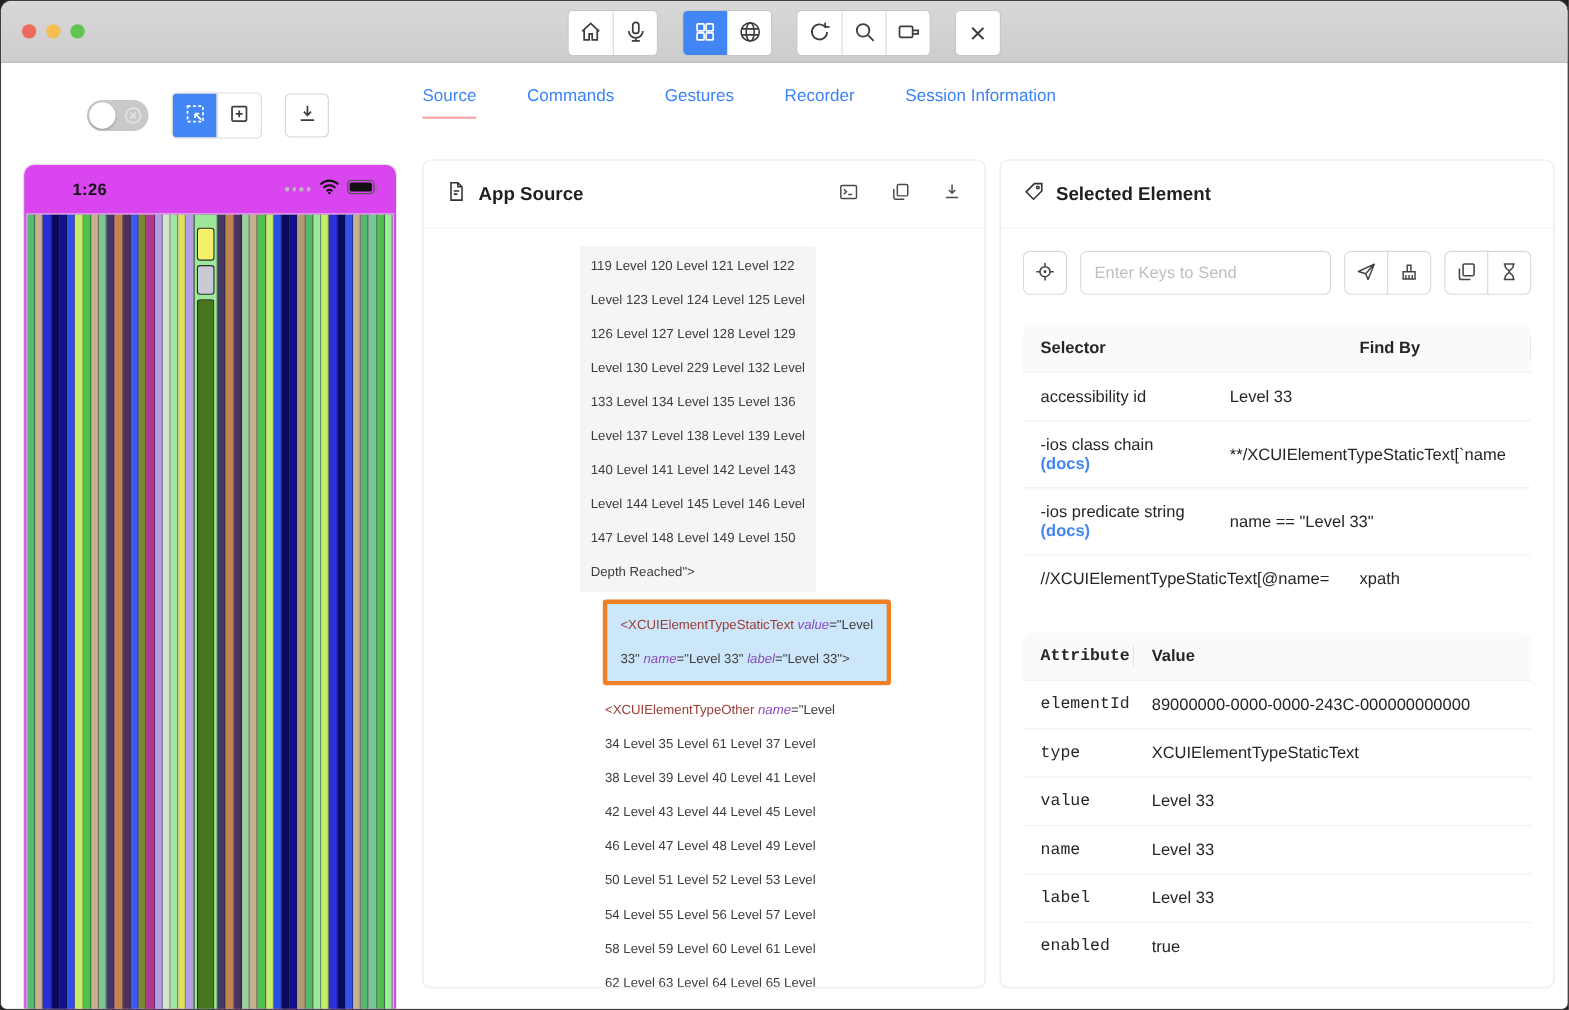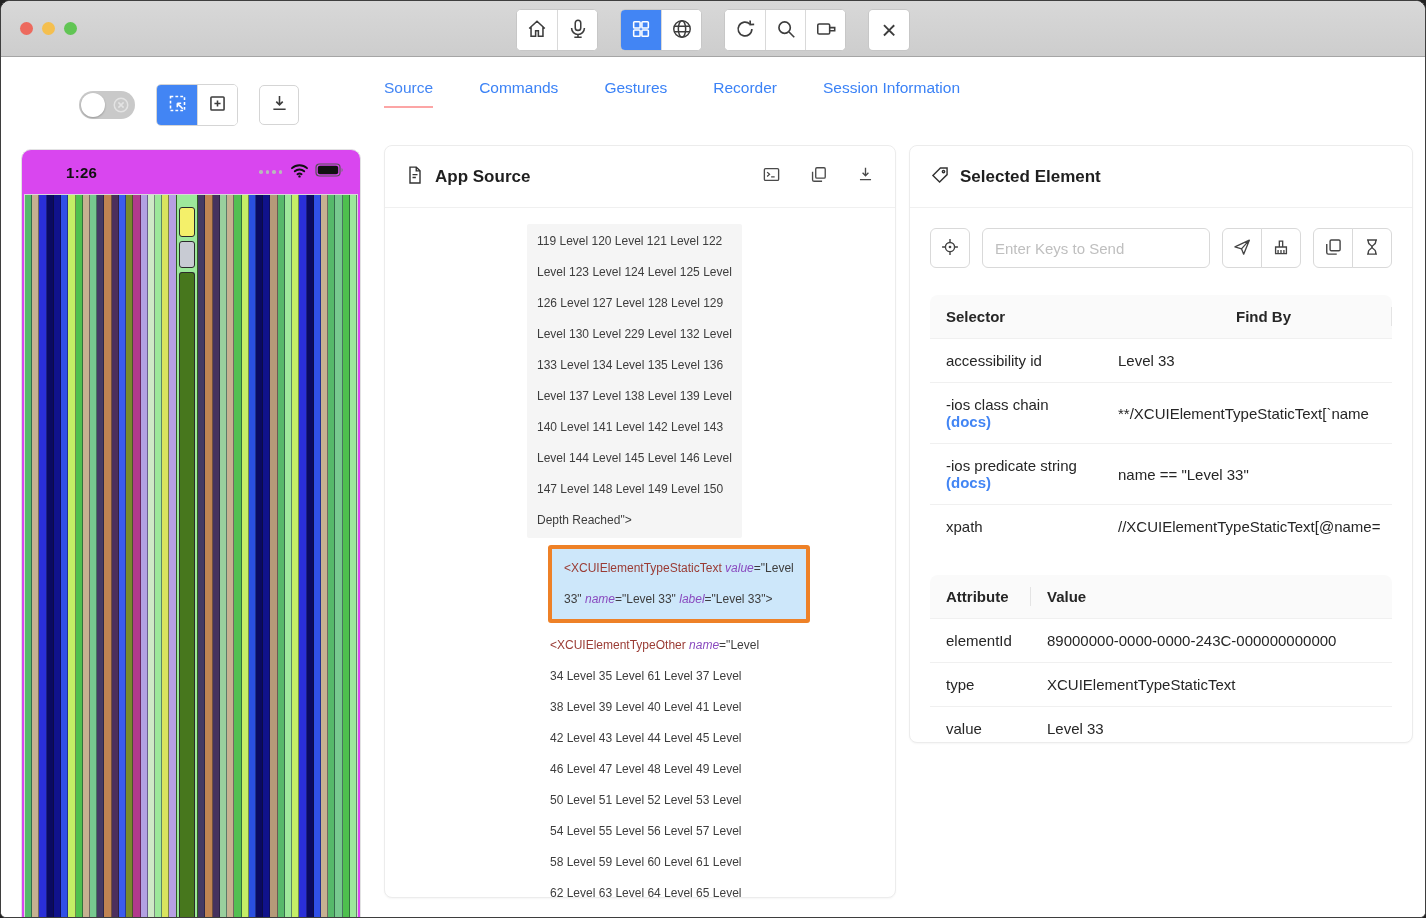--- a/index.html
+++ b/index.html
@@ -63,21 +63,21 @@
 
   
   .tabs{ position:absolute; left:383px; top:21px; display:flex; gap:46px; }
   .tab{ font-size:15.5px; color:#3b82f6; padding-bottom:9px; cursor:pointer; }
   .tab.active{ color:#4285f4; border-bottom:2px solid #fca5a5; }
 
   
   .panel{ position:absolute; background:#fff; border:1px solid #ececec; border-radius:8px;
     box-shadow:0 1px 2px rgba(0,0,0,.04); overflow:hidden; }
   .panel.source-panel{ left:383px; top:87px; width:512px; height:753px; }
-  .panel.selected-panel{ left:908px; top:87px; width:504px; height:598px; }
+  .panel.selected-panel{ left:908px; top:87px; width:504px; height:753px; }
   .panel-header{ height:62px; display:flex; align-items:center; padding:0 20px;
     border-bottom:1px solid #f0f0f0; }
   .panel-title{ font-size:17px; font-weight:700; color:#1f1f1f; margin-left:10px; }
   .panel-hicons{ margin-left:auto; display:flex; gap:28px; color:#4a4a4a; }
   .panel-hicons svg{ width:19px; height:19px; cursor:pointer; }
   .hd-ico{ color:#333; } .hd-ico svg{ width:20px; height:20px; }
 
   
   .source-body{ padding:16px 14px; font-size:12px; color:#3d3d3d; line-height:31px; overflow:hidden; height:690px; }
   .src-line{ white-space:nowrap; }
@@ -104,21 +104,21 @@
   .keys-input::placeholder{ color:#bfbfbf; }
 
   .tbl{ margin-top:27px; font-size:15px; color:#262626; }
   .tbl-head{ display:flex; background:#fafafa; border-radius:8px 8px 0 0; font-weight:700; }
   .tbl-head .c1{ position:relative; }
   .tbl-head .c1::after{ content:""; position:absolute; right:0; top:12px; bottom:12px; width:1px; background:#e4e4e4; }
   .tbl .row{ display:flex; border-top:1px solid #f0f0f0; }
   .tbl .cell{ padding:13px 16px; white-space:nowrap; overflow:hidden; }
   .find-tbl .c1{ width:172px; min-width:172px; }
   .find-tbl .c2{ flex:1; }
-  .attr-tbl .c1{ width:101px; min-width:101px; }
+  .attr-tbl .c1{ width:101px; min-width:101px;font-family:Liberation Mono, monospace; }
   .attr-tbl .c2{ flex:1; }
   .docs-link{ color:#4285f4; font-weight:700; cursor:pointer; display:block; }
 </style>
 </head>
 <body>
 
 <div class="window">
 
   <div class="titlebar">
     <div class="traffic">
@@ -413,22 +413,22 @@
               </div>
               <div class="row">
                 <div class="cell c1">-ios class chain<span class="docs-link">(docs)</span></div>
                 <div class="cell c2" style="display: flex; align-items: center;">**/XCUIElementTypeStaticText[`name</div>
               </div>
               <div class="row">
                 <div class="cell c1">-ios predicate string<span class="docs-link">(docs)</span></div>
                 <div class="cell c2" style="display: flex; align-items: center;">name == "Level 33"</div>
               </div>
               <div class="row">
+                <div class="cell c2">//XCUIElementTypeStaticText[@name=</div>
                 <div class="cell c1">xpath</div>
-                <div class="cell c2">//XCUIElementTypeStaticText[@name=</div>
               </div>
             </div>
         </div>
 
         <div class="tbl attr-tbl">
           <div class="tbl-head">
             <div class="cell c1">Attribute</div>
             <div class="cell c2">Value</div>
           </div>
           <div id="attr-rows">

